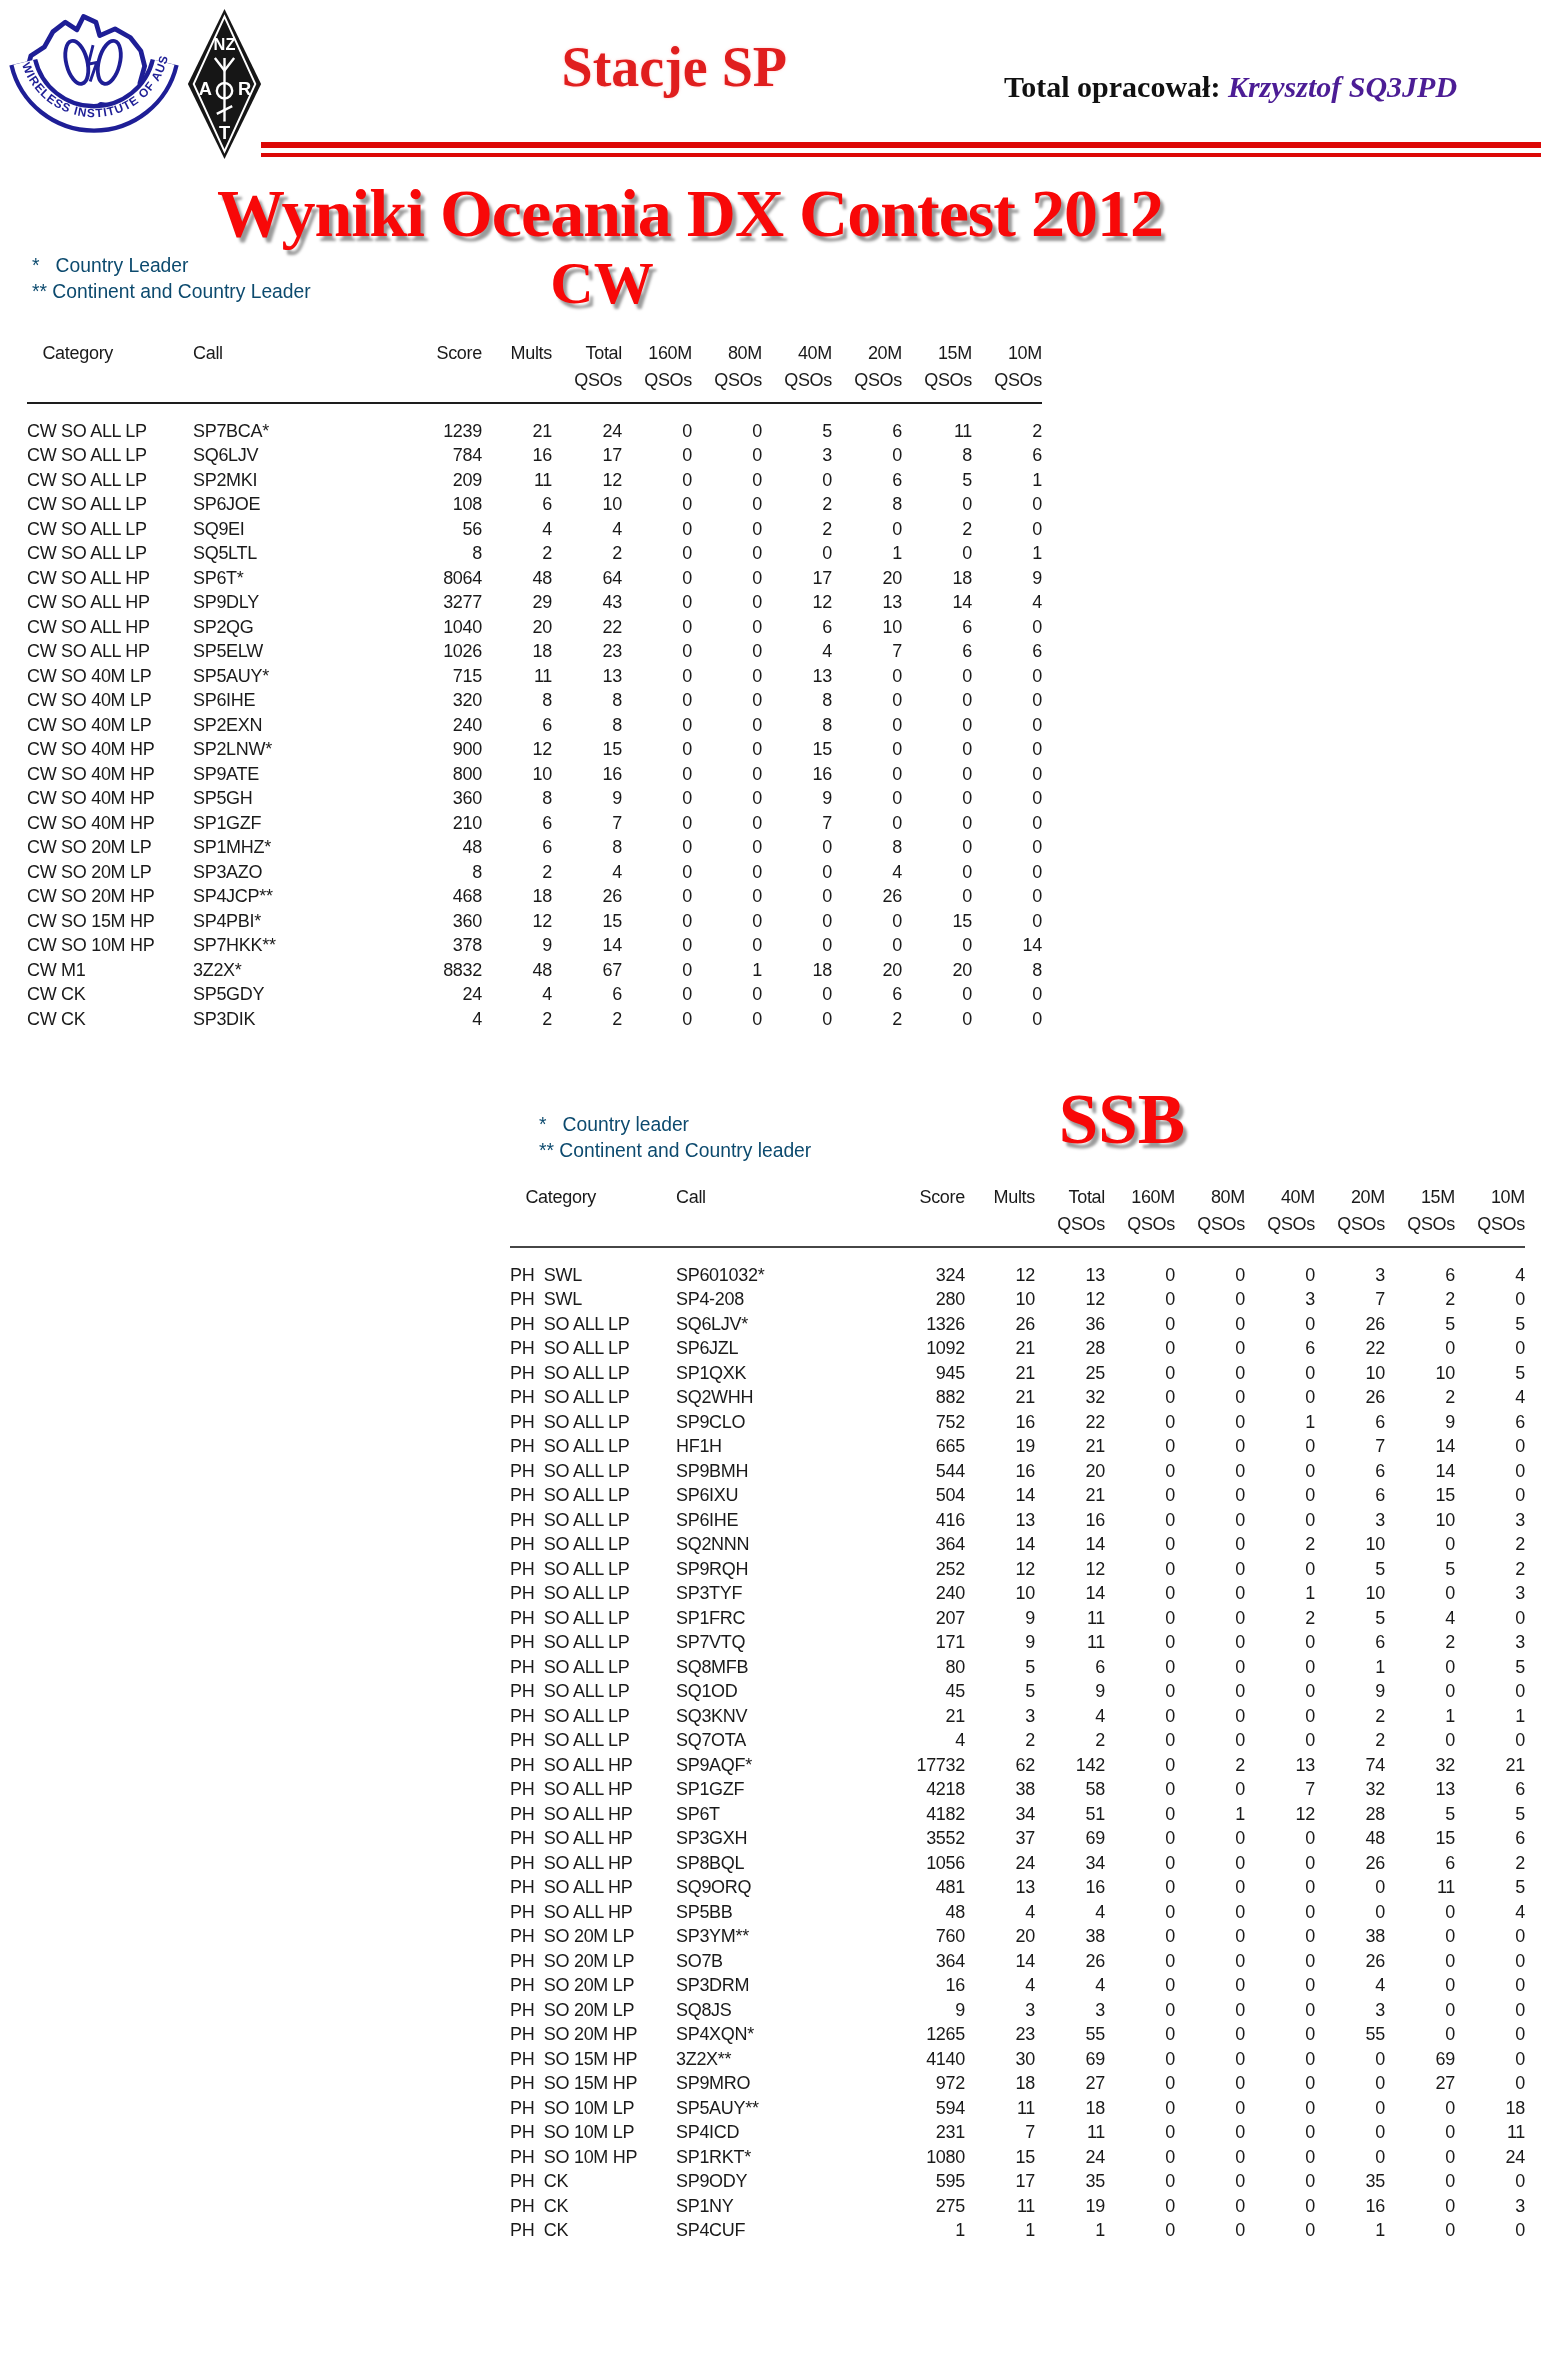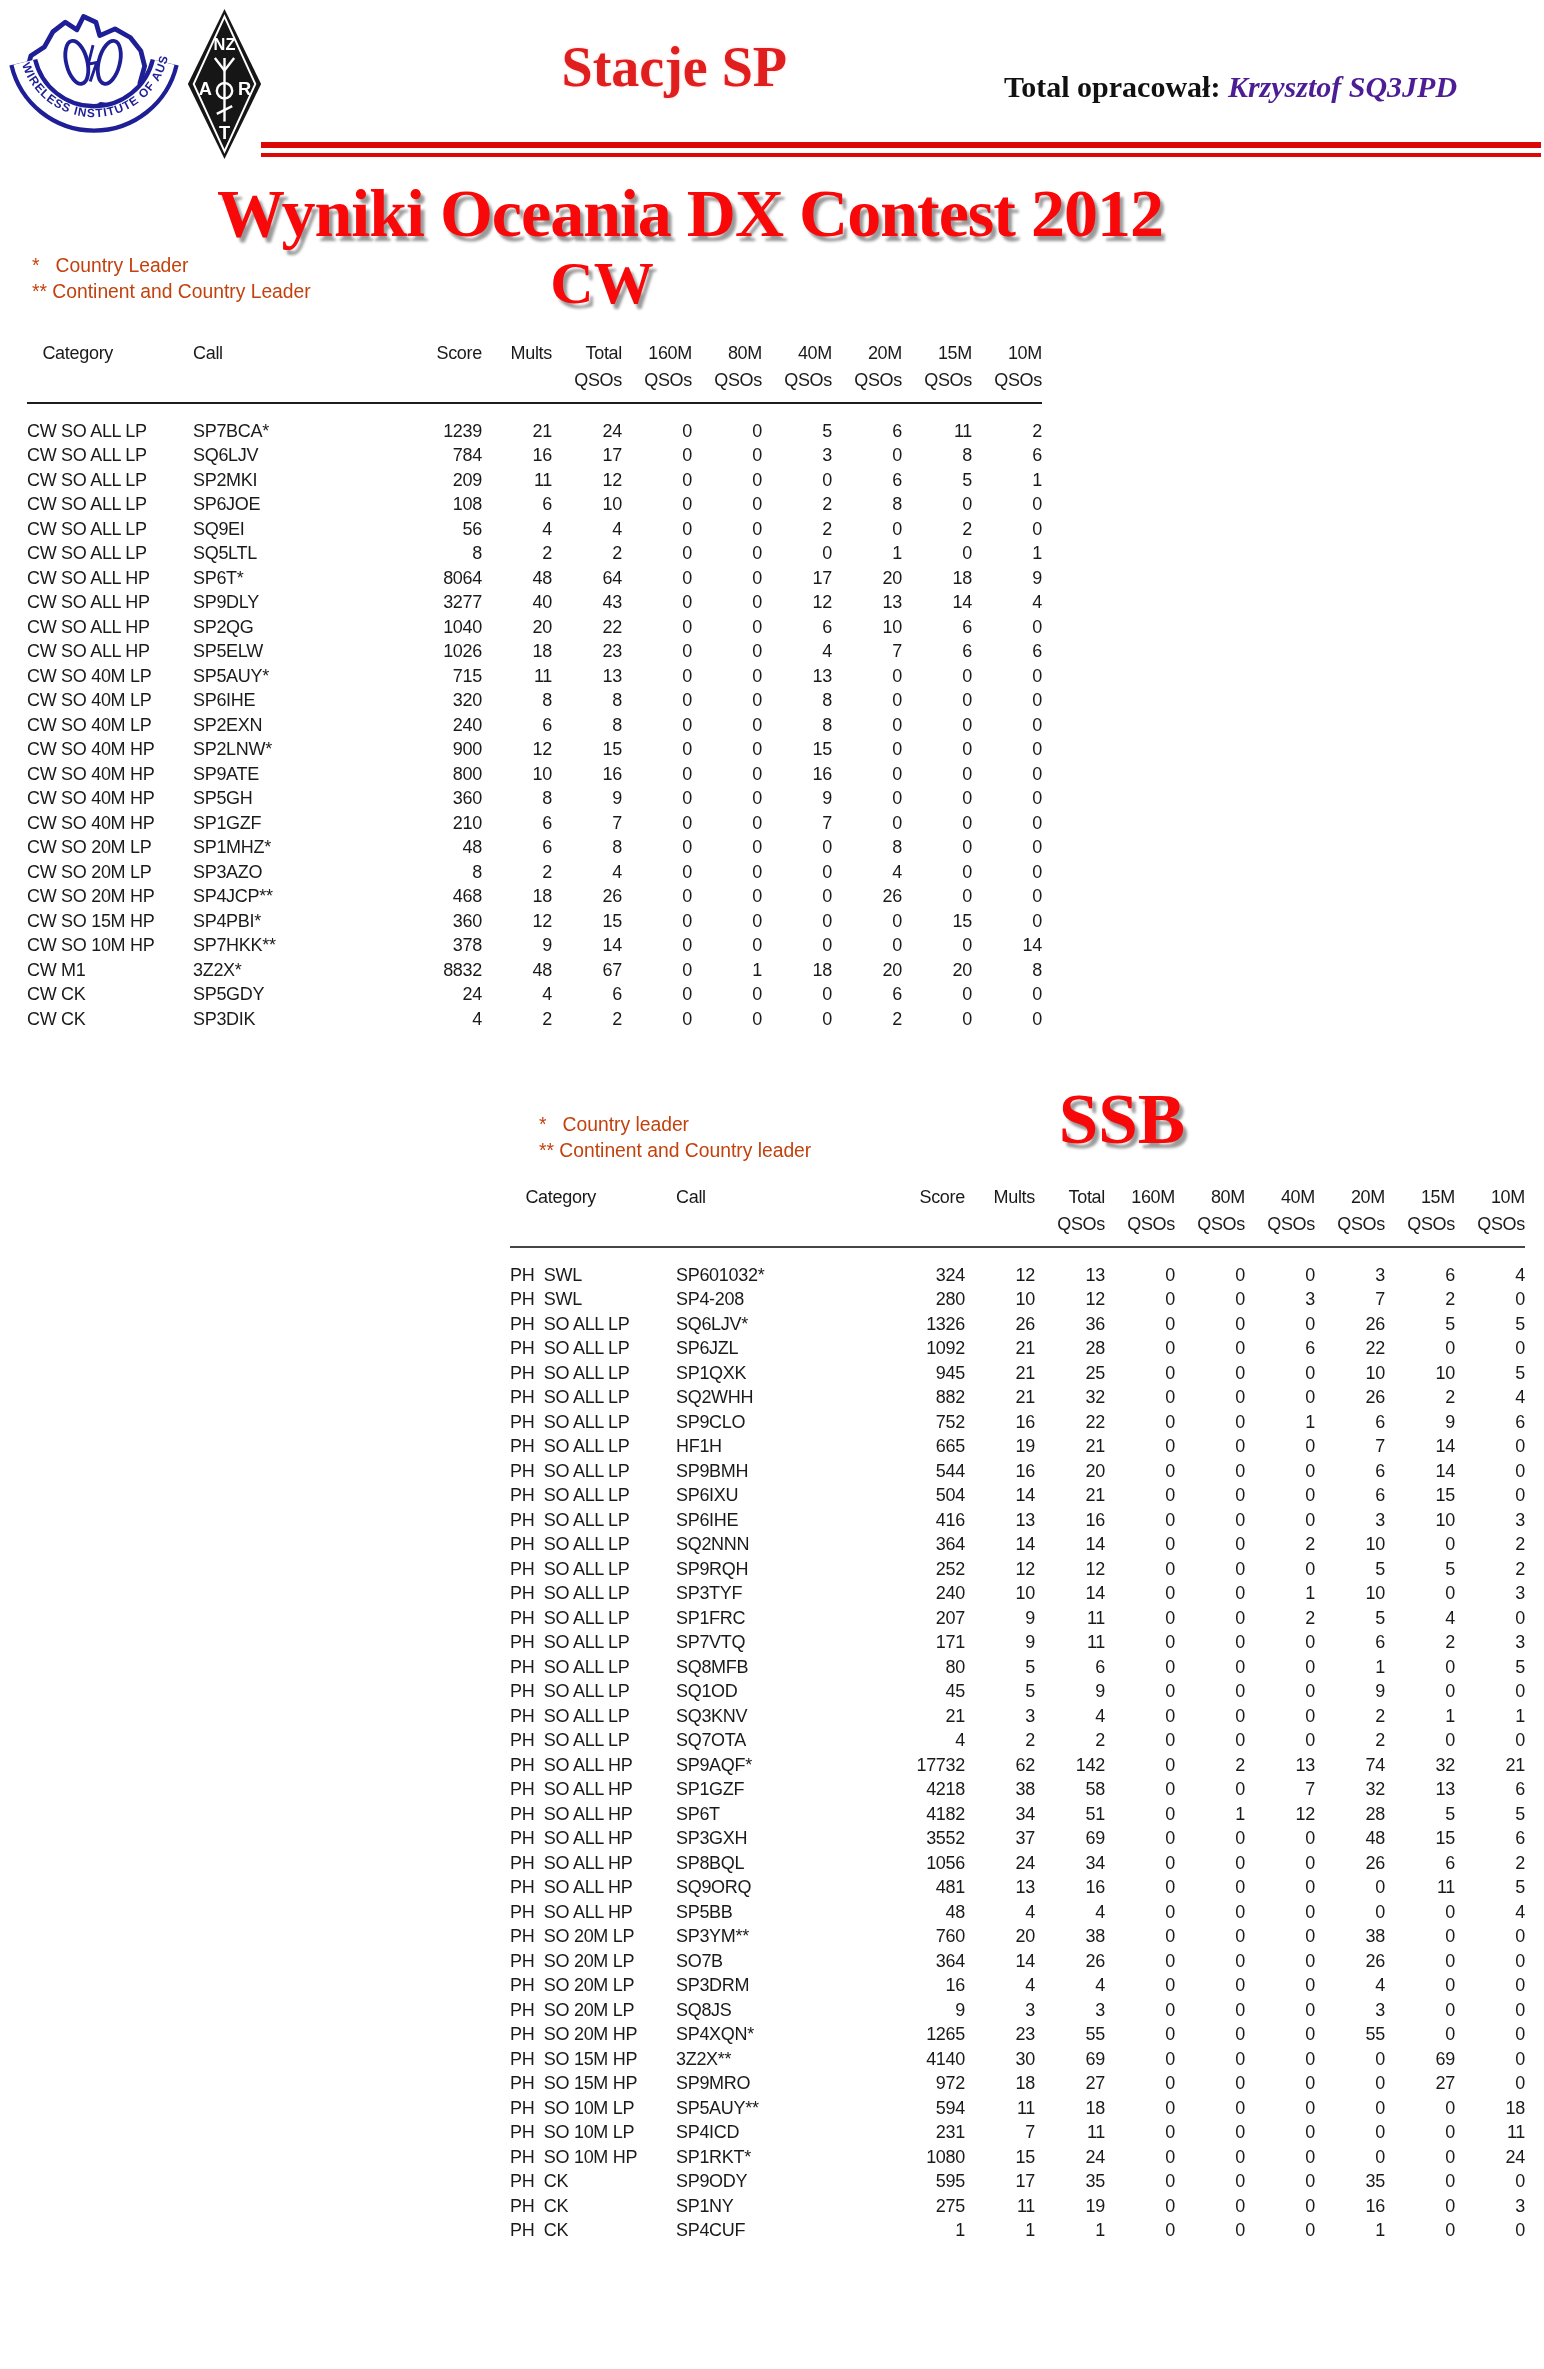--- a/index.html
+++ b/index.html
@@ -35,21 +35,21 @@
     color:#f80808; text-shadow:3.9px 4.8px 2.9px #9a9a9a; white-space:nowrap; letter-spacing:-1px;
   }
   .mode-label {
     font-family:"Liberation Serif", serif; font-weight:bold;
     color:#f80808; text-shadow:3.9px 4.8px 2.9px #9a9a9a; position:absolute; white-space:nowrap;
   }
   .mode-cw  { left:539px; top:249px; width:126px; text-align:center; font-size:60px; }
   .mode-ssb { left:1045px; top:1079px; width:154px; text-align:center; font-size:71px; }
 
   
-  .notes { position:absolute; font-size:19.3px; line-height:26px; color:#c2410c; }
+  .notes { position:absolute; font-size:19.3px; line-height:26px; color:#0c4a6e; }
   .notes-cw  { left:32px;  top:253px; }
   .notes-ssb { left:539px; top:1112px; }
   .note-line { white-space:pre; }
 
   
   .table-wrap { position:absolute; }
   .cw-table-wrap  { left:27px;  top:340px; }
   .ssb-table-wrap { left:510px; top:1184px; }
   table.results { border-collapse:collapse; table-layout:fixed; }
   .results col.c-cat   { width:166px; }
@@ -246,21 +246,21 @@
             <td class="num">0</td>
             <td class="num">17</td>
             <td class="num">20</td>
             <td class="num">18</td>
             <td class="num">9</td>
           </tr>
           <tr>
             <td class="txt">CW SO ALL HP</td>
             <td class="txt">SP9DLY</td>
             <td class="num">3277</td>
-            <td class="num">40</td>
+            <td class="num">29</td>
             <td class="num">43</td>
             <td class="num">0</td>
             <td class="num">0</td>
             <td class="num">12</td>
             <td class="num">13</td>
             <td class="num">14</td>
             <td class="num">4</td>
           </tr>
           <tr>
             <td class="txt">CW SO ALL HP</td>

